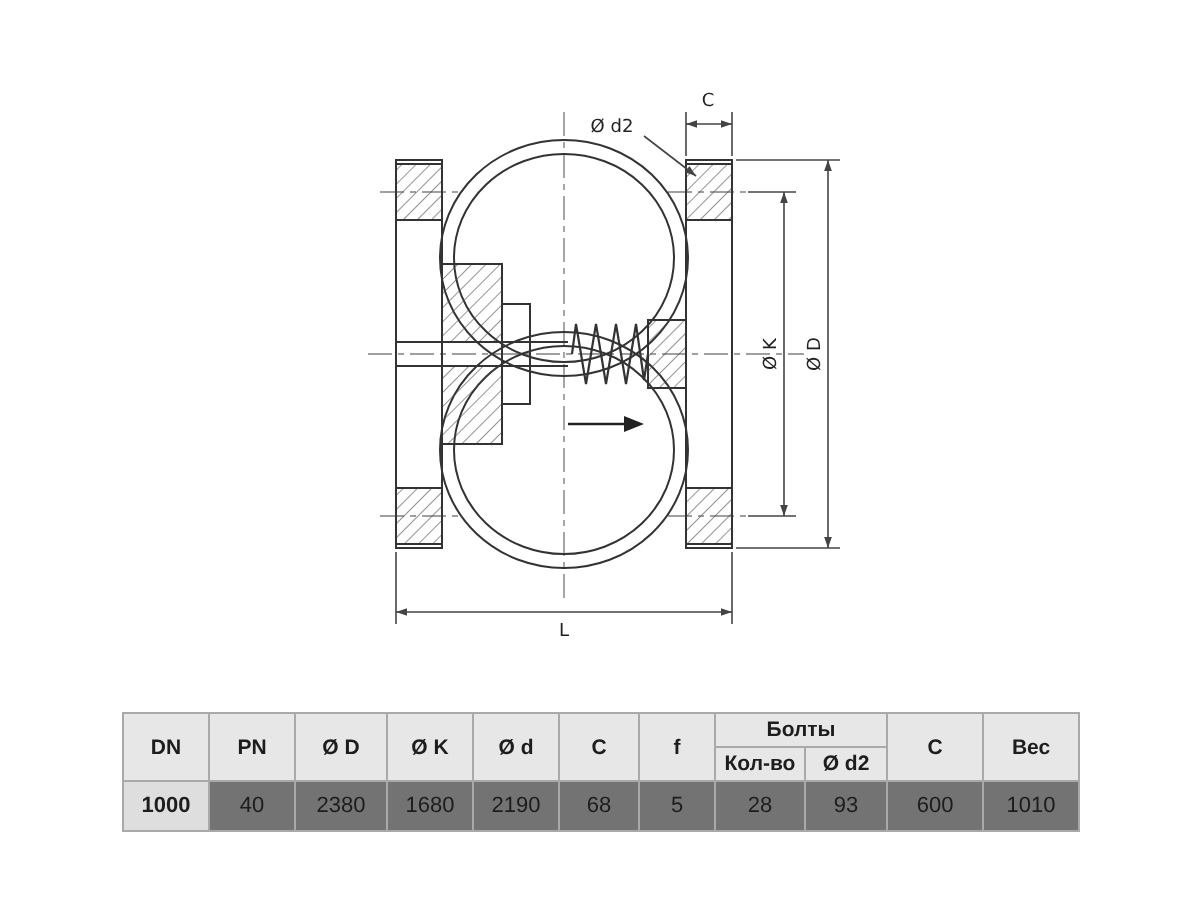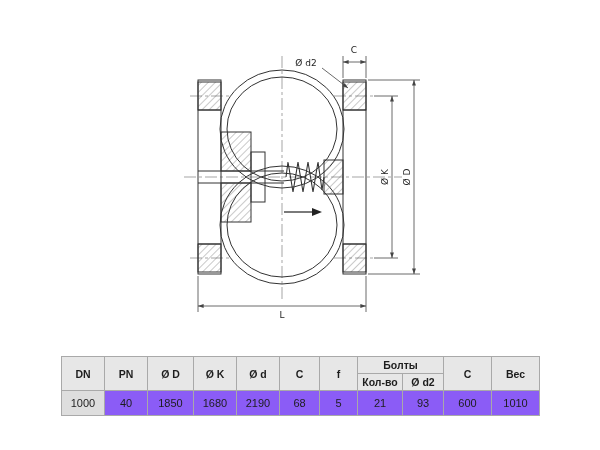--- a/index.html
+++ b/index.html
@@ -26,22 +26,22 @@
     padding: 1px 2px;
     overflow: hidden;
     white-space: nowrap;
   }
   .spec-table th {
     background: #e7e7e7;
     font-weight: bold;
     font-size: 10.5px;
     height: 17px;
   }
-  .spec-table td { height: 25px; background: #8b5cf6; }
-  .spec-table td.dn-cell { background: #dedede; font-weight: normal; margin-left: 24px; }
+  .spec-table td { height: 25px; background: #737373; }
+  .spec-table td.dn-cell { background: #dedede; font-weight: bold; margin-left: 24px; }
   svg text { font-family: "DejaVu Sans", "Liberation Sans", sans-serif; }
 </style>
 </head>
 <body>
 
 <div class="page">
 
   <div class="drawing">
     <svg viewBox="0 0 600 340" width="600" height="340">
       <defs>
@@ -163,26 +163,26 @@
         </tr>
         <tr>
           <th>Кол-во</th>
           <th>Ø d2</th>
         </tr>
       </thead>
       <tbody>
         <tr>
           <td class="dn-cell">1000</td>
           <td>40</td>
-          <td>1850</td>
+          <td>2380</td>
           <td>1680</td>
           <td>2190</td>
           <td>68</td>
           <td>5</td>
-          <td>21</td>
+          <td>28</td>
           <td>93</td>
           <td>600</td>
           <td>1010</td>
         </tr>
       </tbody>
     </table>
   </div>
 
 </div>
 

